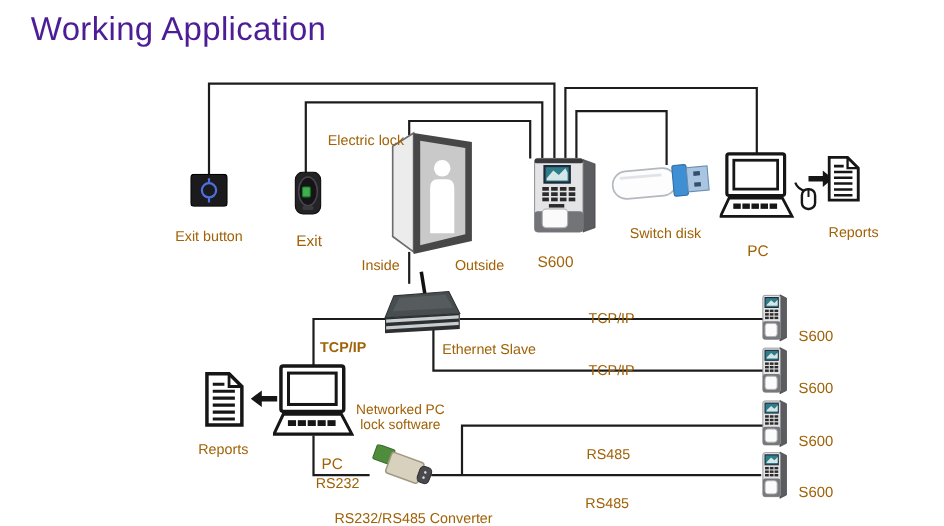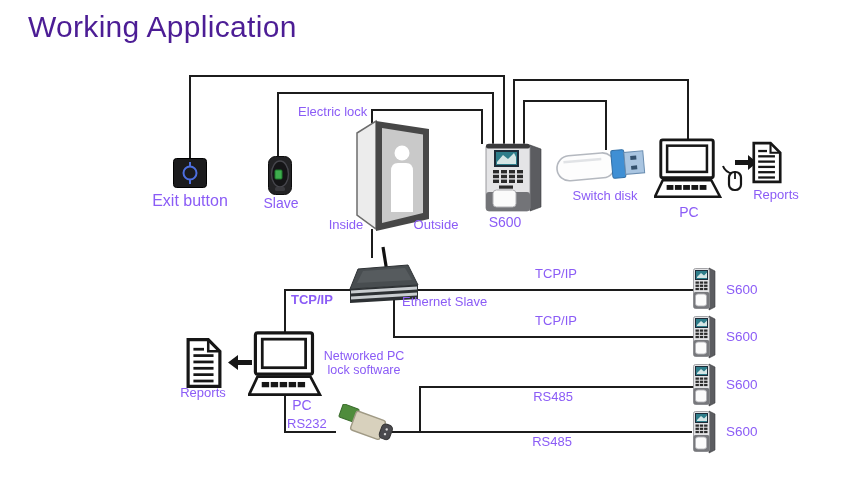--- a/index.html
+++ b/index.html
@@ -1,20 +1,20 @@
 <!DOCTYPE html>
 <html><head>
 <meta charset="utf-8">
 <style>
   html,body{margin:0;padding:0;background:#fff;}
   #stage{position:relative;width:858px;height:478px;background:#fff;overflow:hidden;
          font-family:"Liberation Sans",sans-serif;}
   #title{position:absolute;left:28px;top:10px;font-size:30px;font-weight:500;
          color:#4c1d95;letter-spacing:.3px;}
-  .lbl{position:absolute;font-size:13px;color:#8b5cf6;white-space:nowrap;line-height:1.1;}
+  .lbl{position:absolute;font-size:13px;color:#a16207;white-space:nowrap;line-height:1.1;margin-top:16px;}
   .c{text-align:center;}
   .dev{position:absolute;}
   svg{display:block;}
   #overlay{position:absolute;left:0;top:0;pointer-events:none;}
   #overlay path{fill:none;stroke:#1c1c1c;stroke-width:2;}
   .wrap{white-space:normal;}
 </style>
 </head>
 <body>
 
@@ -194,35 +194,36 @@
       <use href="#sym-s600-small"></use>
     </svg>
   <svg class="dev" style="left:692px;top:362px" width="26" height="46">
       <use href="#sym-s600-small"></use>
     </svg>
   <svg class="dev" style="left:692px;top:409px" width="26" height="46">
       <use href="#sym-s600-small"></use>
     </svg>
 
   <div class="lbl" style="left:298px;top:105px">Electric lock</div>
-  <div class="lbl c" style="left:150px;top:192px;width:80px;font-size:16px">Exit button</div>
-  <div class="lbl c" style="left:251px;top:196px;width:60px;font-size:14px">Slave</div>
+  <div class="lbl c" style="left:150px;top:192px;width:80px;font-size:13px">Exit button</div>
+  <div class="lbl c" style="left:251px;top:196px;width:60px;font-size:14px">Exit</div>
   <div class="lbl c" style="left:316px;top:218px;width:60px">Inside</div>
   <div class="lbl c" style="left:405px;top:218px;width:62px">Outside</div>
   <div class="lbl c" style="left:478px;top:215px;width:54px;font-size:14px">S600</div>
   <div class="lbl c" style="left:570px;top:189px;width:70px">Switch disk</div>
   <div class="lbl c" style="left:664px;top:205px;width:50px;font-size:14px">PC</div>
   <div class="lbl c" style="left:748px;top:188px;width:56px">Reports</div>
 
   <div class="lbl" style="left:291px;top:293px;font-weight:bold">TCP/IP</div>
   <div class="lbl" style="left:402px;top:295px">Ethernet Slave</div>
   <div class="lbl c wrap" style="left:316px;top:350px;width:96px;font-size:12.5px">Networked PC lock software</div>
   <div class="lbl c" style="left:175px;top:386px;width:56px">Reports</div>
   <div class="lbl c" style="left:278px;top:398px;width:48px;font-size:14px">PC</div>
   <div class="lbl" style="left:287px;top:417px">RS232</div>
+  <div class="lbl" style="left:304px;top:448px">RS232/RS485 Converter</div>
 
   <div class="lbl c" style="left:520px;top:267px;width:72px">TCP/IP</div>
   <div class="lbl c" style="left:520px;top:314px;width:72px">TCP/IP</div>
   <div class="lbl c" style="left:518px;top:390px;width:70px">RS485</div>
   <div class="lbl c" style="left:517px;top:435px;width:70px">RS485</div>
 
   <div class="lbl" style="left:726px;top:283px;font-size:13.5px">S600</div>
   <div class="lbl" style="left:726px;top:330px;font-size:13.5px">S600</div>
   <div class="lbl" style="left:726px;top:378px;font-size:13.5px">S600</div>
   <div class="lbl" style="left:726px;top:425px;font-size:13.5px">S600</div>

